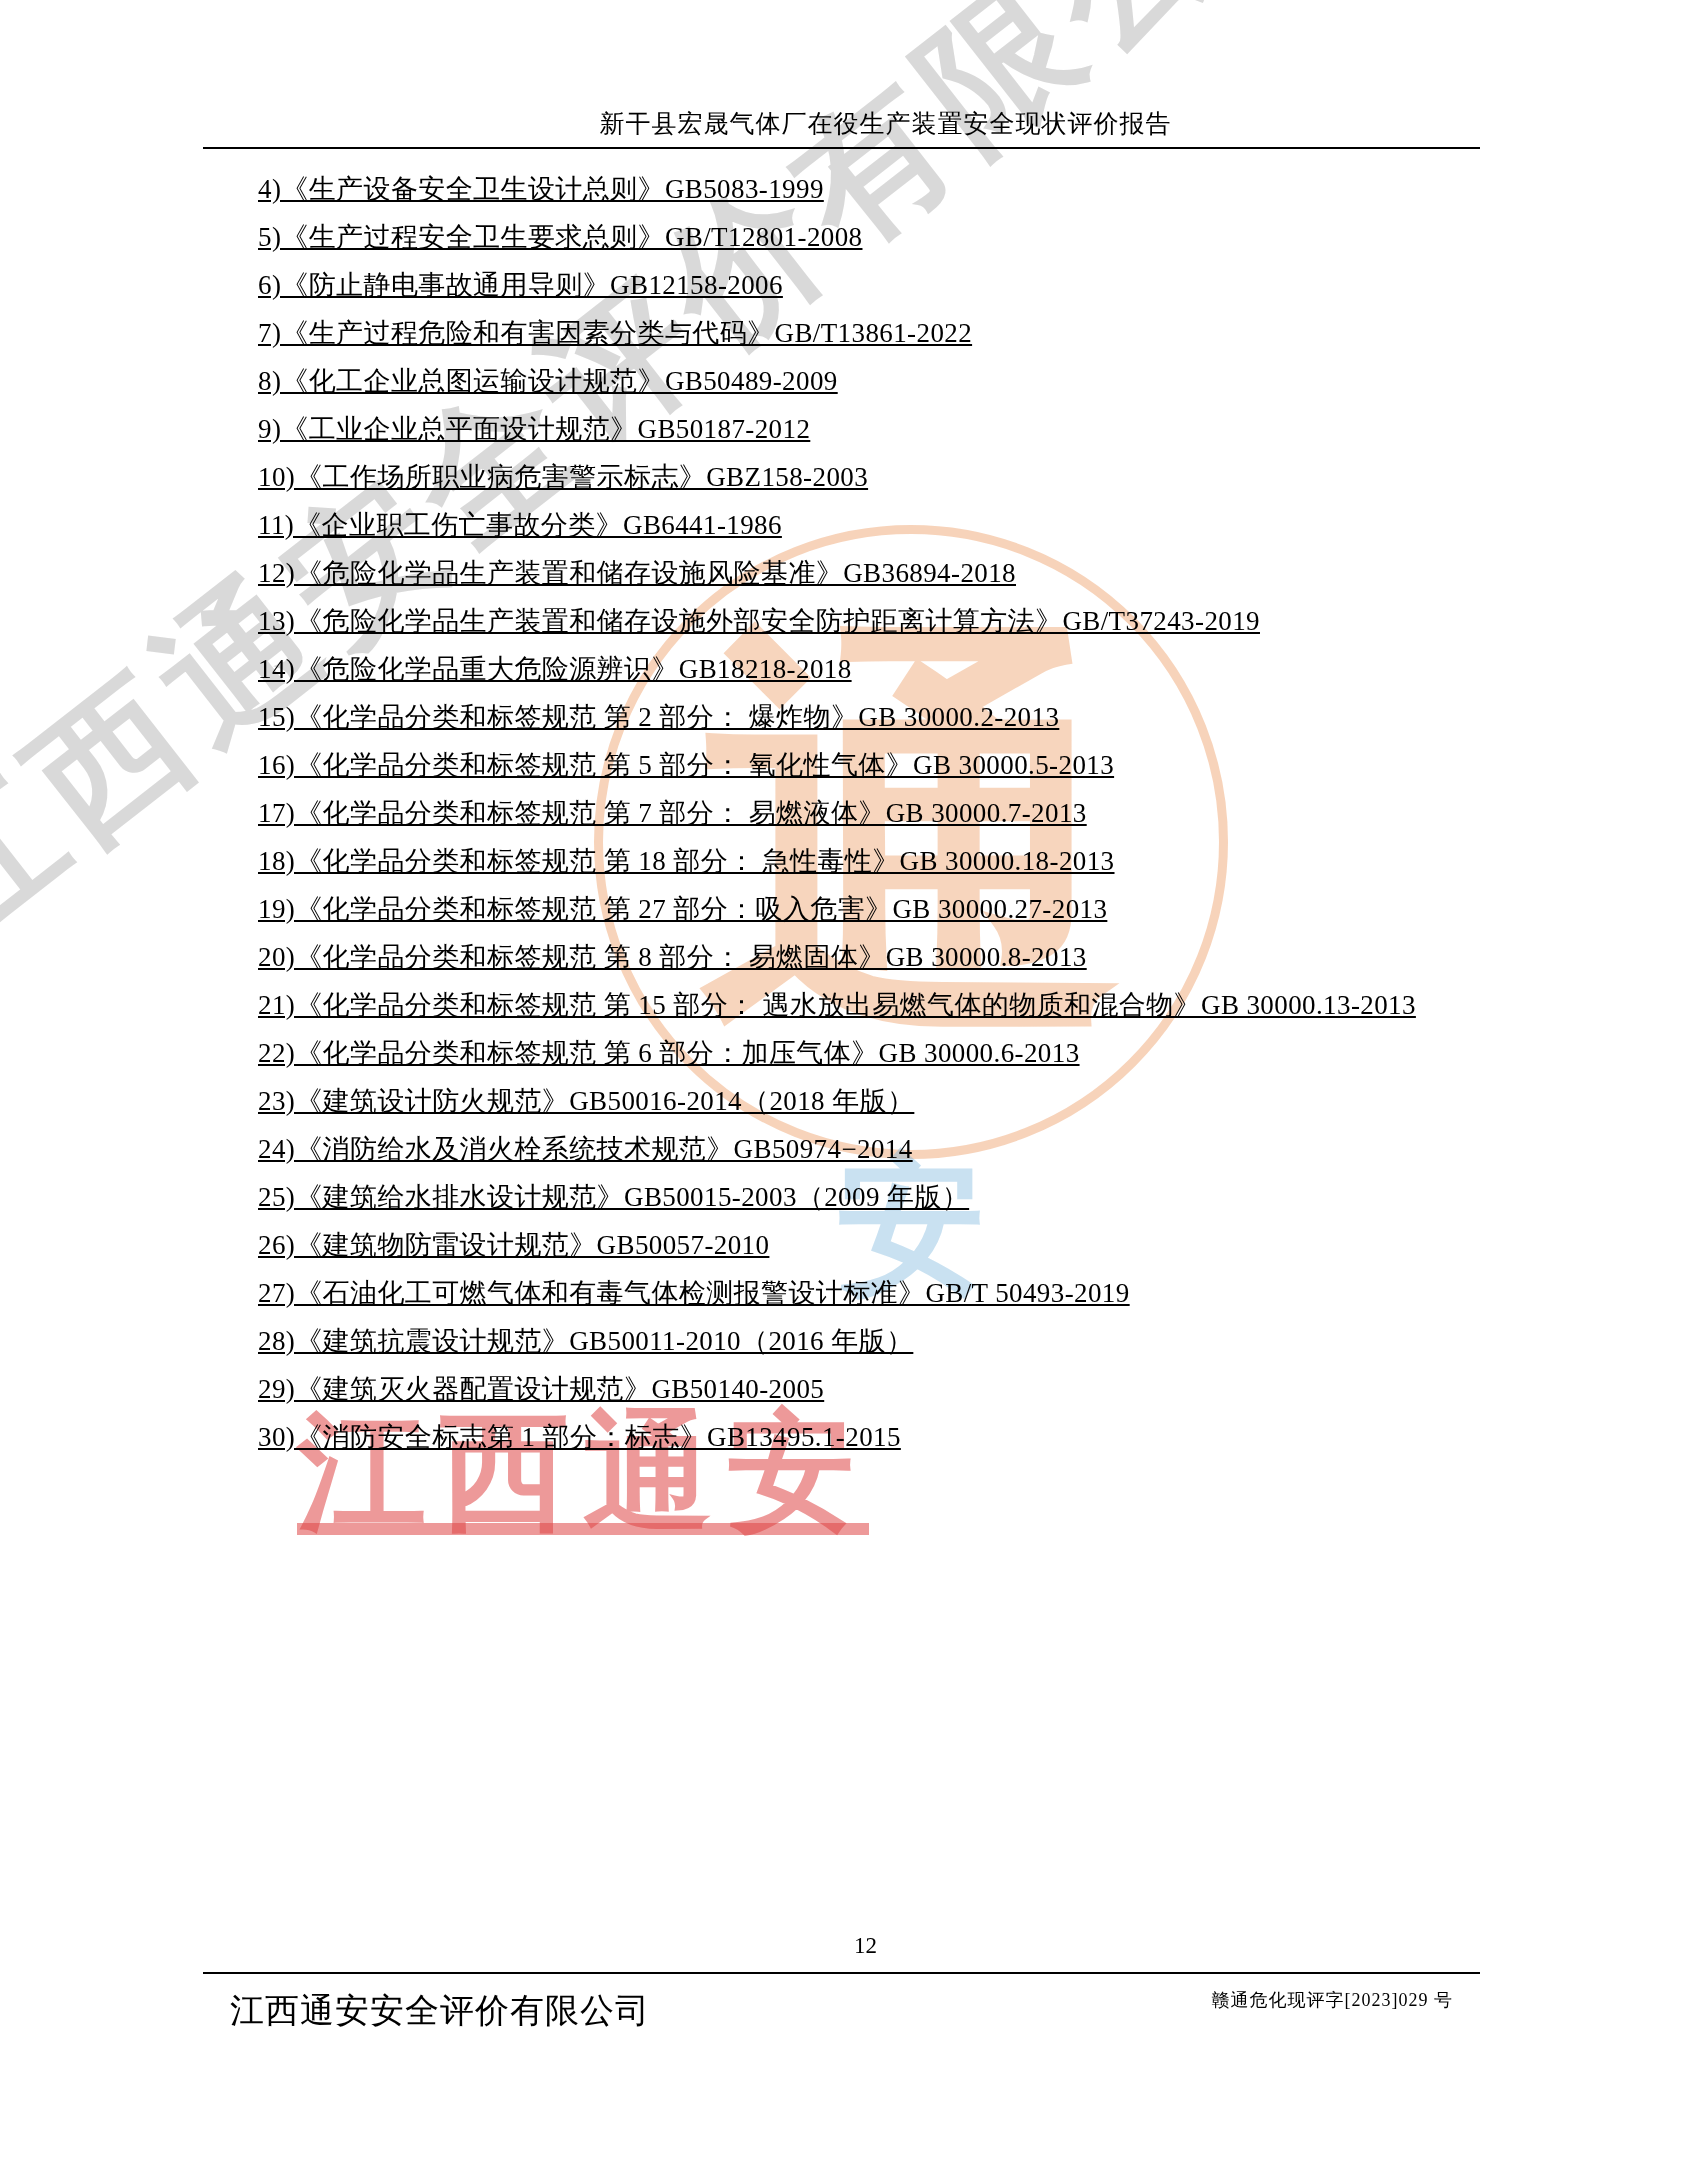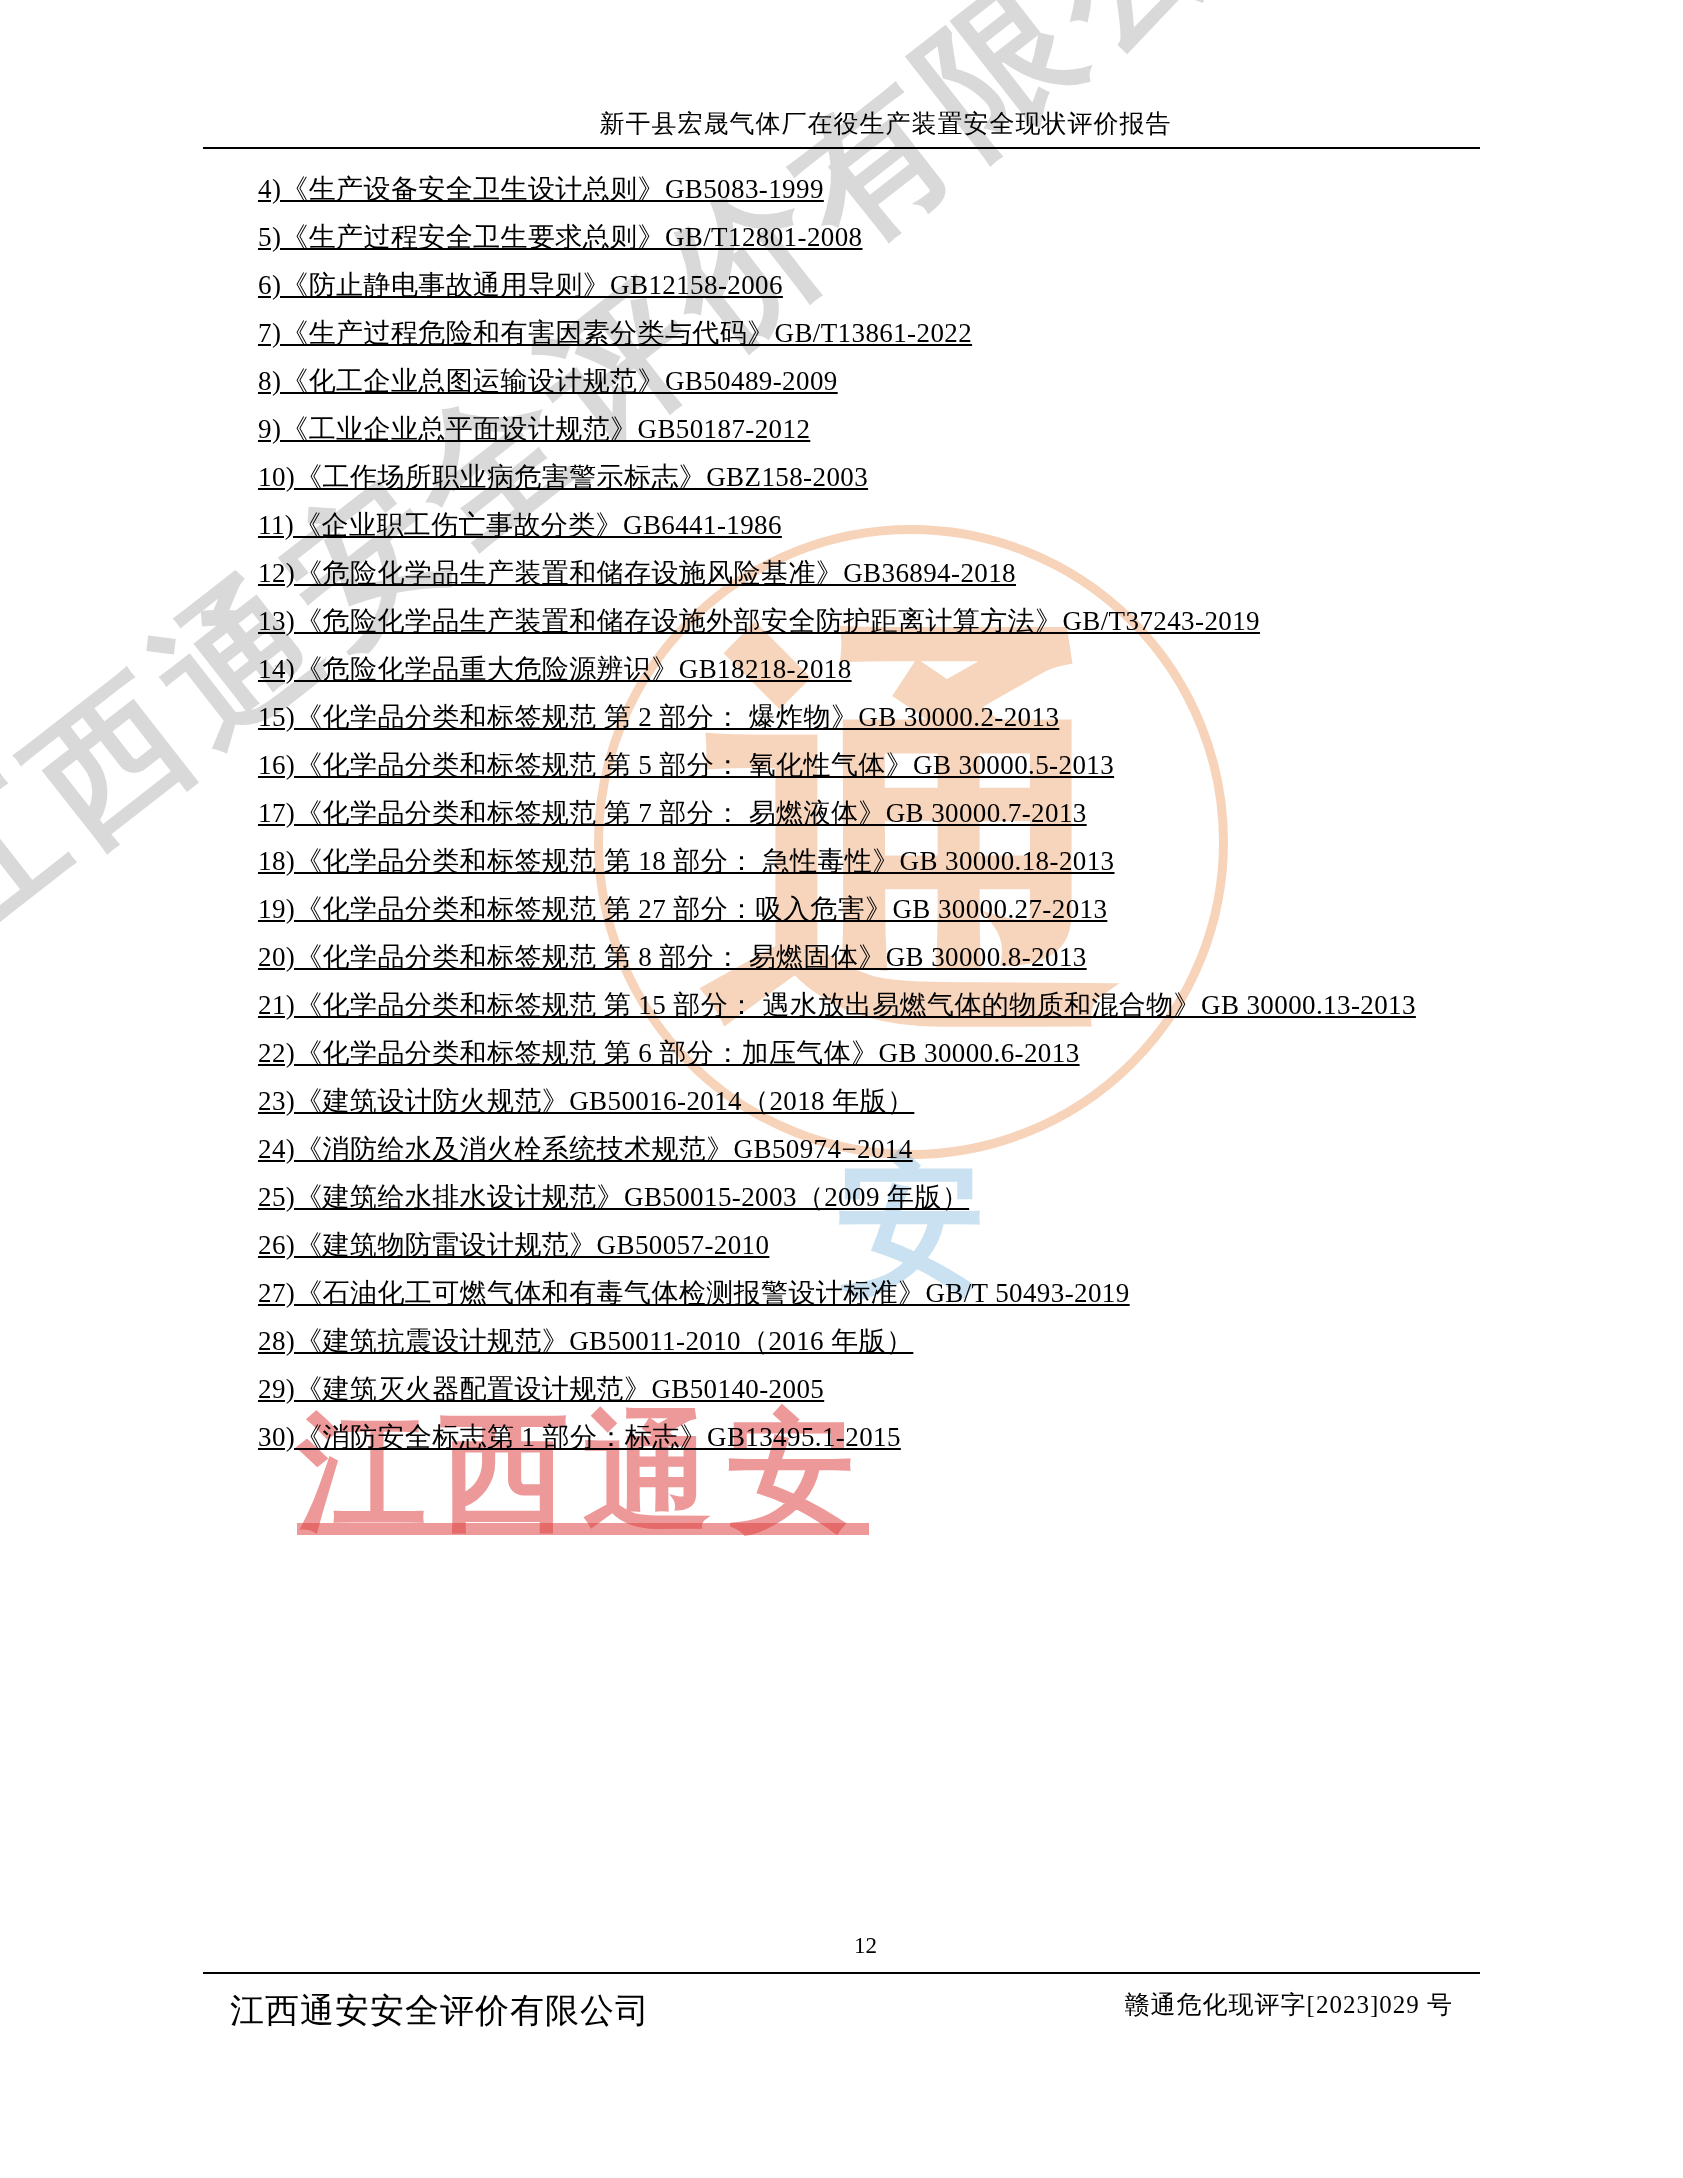--- a/index.html
+++ b/index.html
@@ -155,21 +155,21 @@
     left: 230px;
     top: 1988px;
     font-size: 34px;
     color: #000;
     letter-spacing: 1px;
   }
   .footer-right {
     position: absolute;
     right: 230px;
     top: 1988px;
-    font-size: 25px;
+    font-size: 18px;
     color: #000;
     letter-spacing: 1px;
   }
 </style>
 </head>
 <body>
 
 <div class="page">
 
   <div class="watermark">

